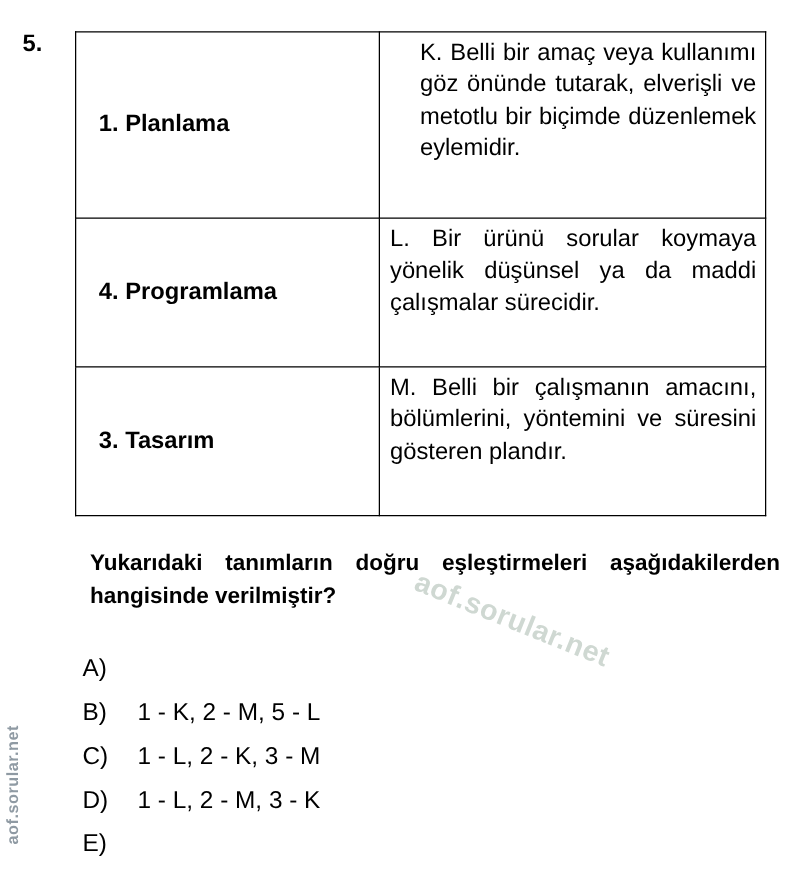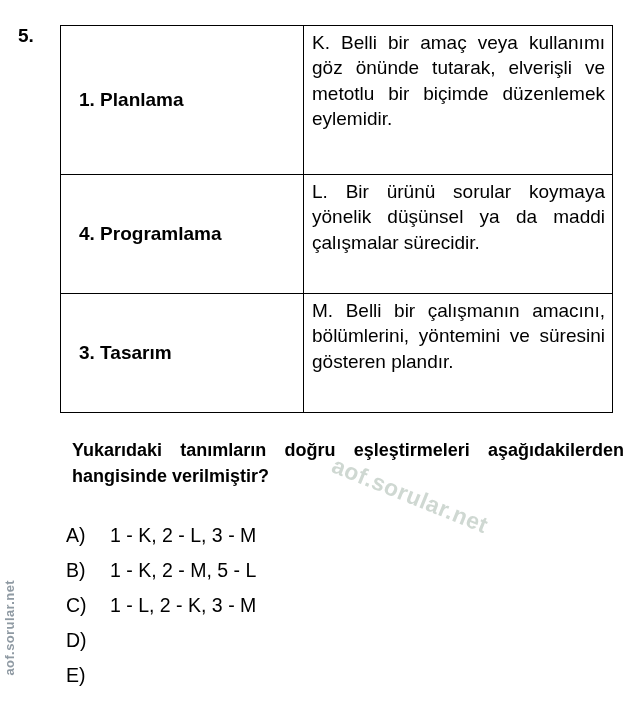--- a/index.html
+++ b/index.html
@@ -56,21 +56,21 @@
   }
   .def-text {
     font-size: 19px;
     line-height: 1.33;
     padding: 4px 7px 4px 8px;
     text-align: justify;
     text-align-last: left;
     -moz-text-align-last: left;
     hyphens: none;
   }
-  .def-text.row1 { min-height: 140px; }
+  .def-text.row1 { min-height: 140px; margin-left: 24px; }
   .def-text.row2 { min-height: 110px; }
   .def-text.row3 { min-height: 110px; }
 
   
   .prompt {
     position: absolute;
     left: 72px;
     top: 438px;
     width: 552px;
     font-size: 18px;
@@ -169,31 +169,31 @@
   </tbody>
 </table>
 
 <div class="wm-diagonal">aof.sorular.net</div>
 
 <div class="prompt">Yukarıdaki tanımların doğru eşleştirmeleri aşağıdakilerden hangisinde verilmiştir?</div>
 
 <div class="options">
   <div class="option-row">
     <span class="option-letter">A)</span>
-    <span class="option-text">1 - K, 2 - L, 3 - M</span>
   </div>
   <div class="option-row">
     <span class="option-letter">B)</span>
     <span class="option-text">1 - K, 2 - M, 5 - L</span>
   </div>
   <div class="option-row">
     <span class="option-letter">C)</span>
     <span class="option-text">1 - L, 2 - K, 3 - M</span>
   </div>
   <div class="option-row">
     <span class="option-letter">D)</span>
+    <span class="option-text">1 - L, 2 - M, 3 - K</span>
   </div>
   <div class="option-row">
     <span class="option-letter">E)</span>
   </div>
 </div>
 
 <div class="wm-vertical">aof.sorular.net</div>
 
 </body></html>

